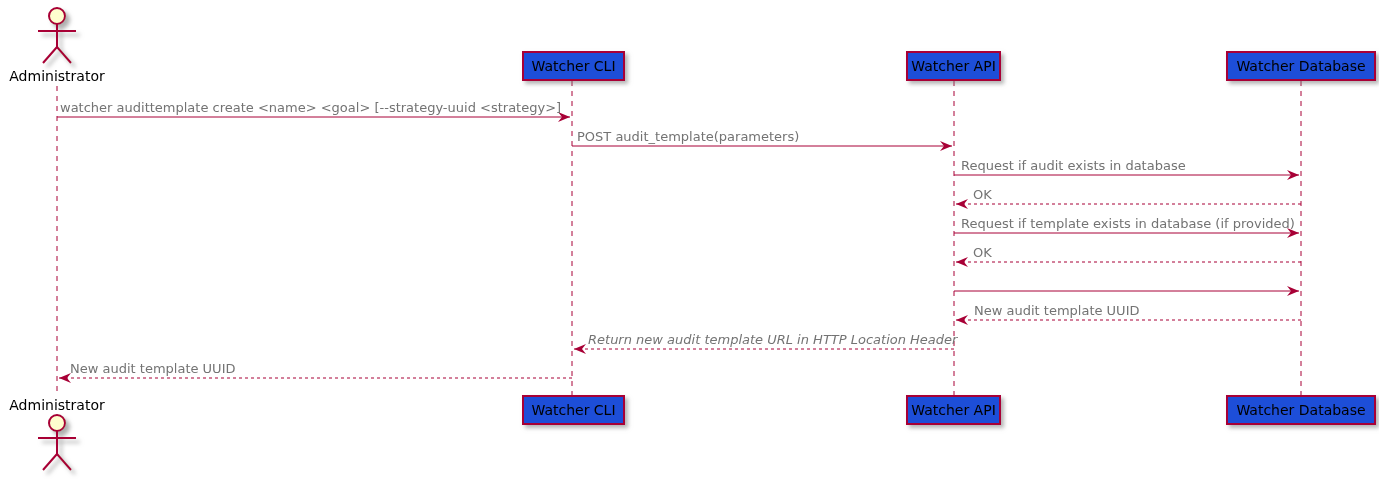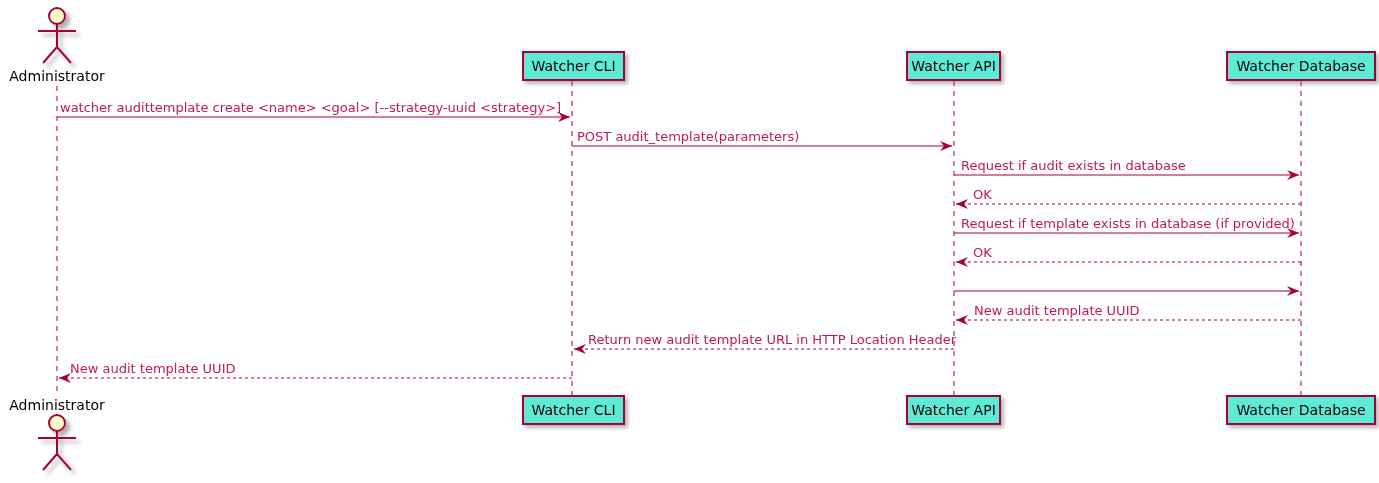--- a/index.html
+++ b/index.html
@@ -18,39 +18,39 @@
   #wires {
     position: absolute;
     left: 0;
     top: 0;
   }
   .pbox {
     position: absolute;
     height: 26px;
     line-height: 26px;
     text-align: center;
-    background: #5eead4;
+    background: #1d4ed8;
     border: 2px solid #A80036;
     box-shadow: 3px 3px 4px rgba(120,120,120,0.55);
     font-size: 14px;
     color: #000000;
     white-space: nowrap;
   }
   .actor-label {
     position: absolute;
     width: 98px;
     text-align: center;
     font-size: 14px;
     color: #000000;
     white-space: nowrap;
   }
   .mlabel {
     position: absolute;
     font-size: 13px;
-    color: #be185d;
+    color: #737373;
     white-space: nowrap;
     height: 16px;
     line-height: 16px;
   }
 </style>
 </head>
 <body>
 
 <div id="canvas">
 
@@ -108,16 +108,16 @@
   <div class="pbox" style="left:906px; top:395px; width:91px;">Watcher API</div>
   <div class="pbox" style="left:1226px; top:395px; width:146px;">Watcher Database</div>
 
   <div class="mlabel" style="left:60px;  top:100px;">watcher audittemplate create &lt;name&gt; &lt;goal&gt; [--strategy-uuid &lt;strategy&gt;]</div>
   <div class="mlabel" style="left:577px; top:129px;">POST audit_template(parameters)</div>
   <div class="mlabel" style="left:961px; top:158px;">Request if audit exists in database</div>
   <div class="mlabel" style="left:973px; top:187px;">OK</div>
   <div class="mlabel" style="left:961px; top:216px;">Request if template exists in database (if provided)</div>
   <div class="mlabel" style="left:973px; top:245px;">OK</div>
   <div class="mlabel" style="left:974px; top:303px;">New audit template UUID</div>
-  <div class="mlabel" style="left:588px; top:332px;">Return new audit template URL in HTTP Location Header</div>
+  <div class="mlabel" style="left:588px; top:332px;font-style:italic;">Return new audit template URL in HTTP Location Header</div>
   <div class="mlabel" style="left:70px;  top:361px;">New audit template UUID</div>
 
 </div>
 
 </body></html>

